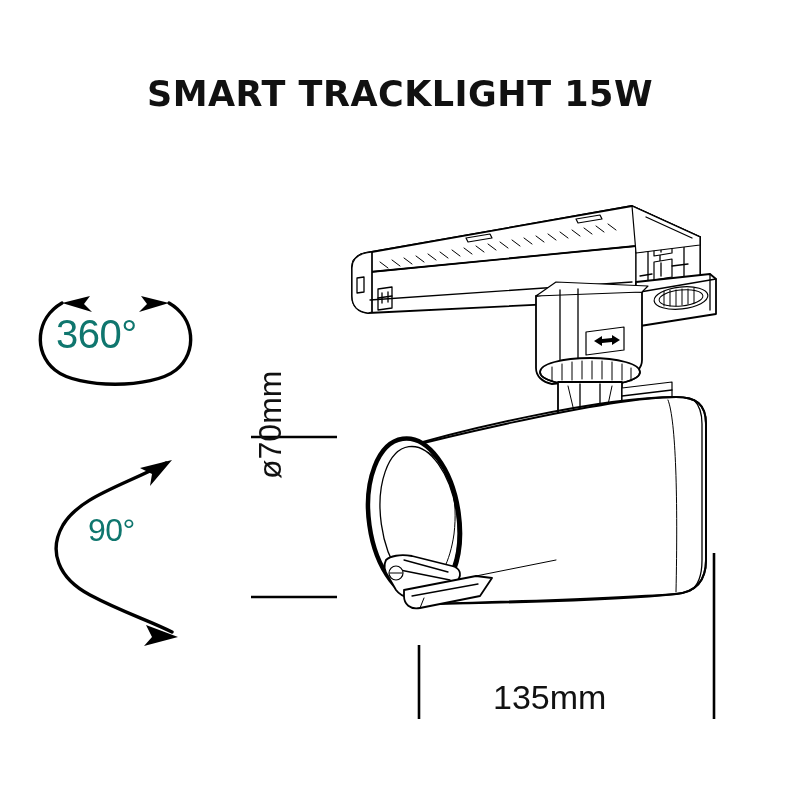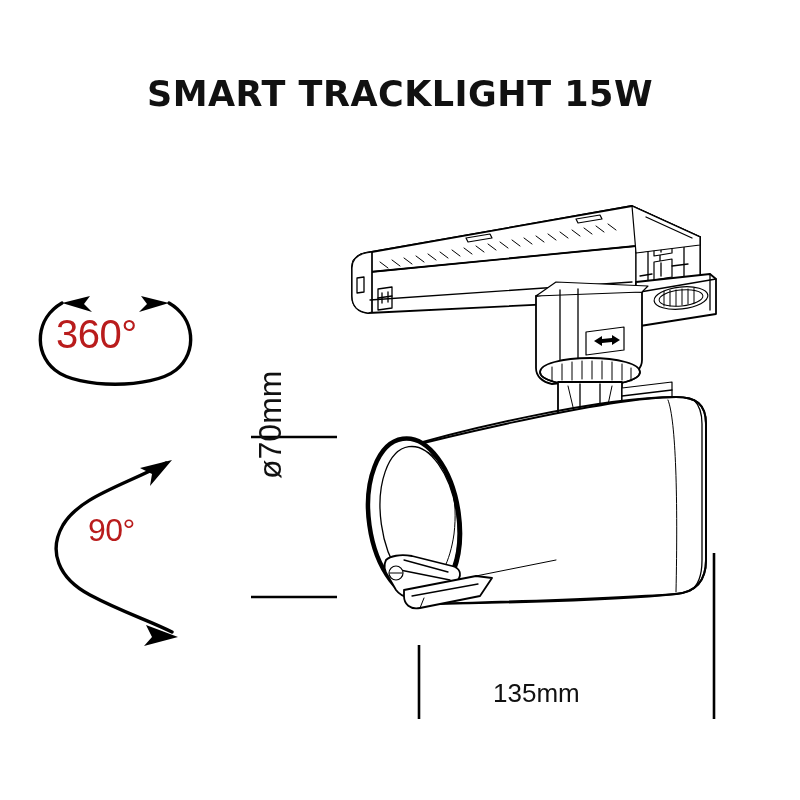--- a/index.html
+++ b/index.html
@@ -36,21 +36,21 @@
     font-size: 35px;
     font-weight: bold;
     letter-spacing: 0.5px;
     color: #111111;
     white-space: nowrap;
   }
   .rot-label {
     position: absolute;
     font-family: "Liberation Sans", sans-serif;
     font-weight: 300;
-    color: #b91c1c;
+    color: #0f766e;
     white-space: nowrap;
   }
   .rot-360 {
     left: 56px;
     top: 312px;
     font-size: 40px;
     letter-spacing: -0.5px;
   }
   .rot-90 {
     left: 88px;
@@ -70,21 +70,21 @@
     width: 140px;
     font-size: 32px;
     transform: rotate(-90deg);
     transform-origin: 16px 16px;
     text-align: left;
     letter-spacing: 0px;
   }
   .dim-length {
     left: 493px;
     top: 678px;
-    font-size: 26px;
+    font-size: 34px;
     letter-spacing: 0px;
   }
 </style>
 </head>
 <body>
 
 <div class="sheet">
 
   <svg width="800" height="800" viewBox="0 0 800 800" shape-rendering="geometricPrecision">
 

